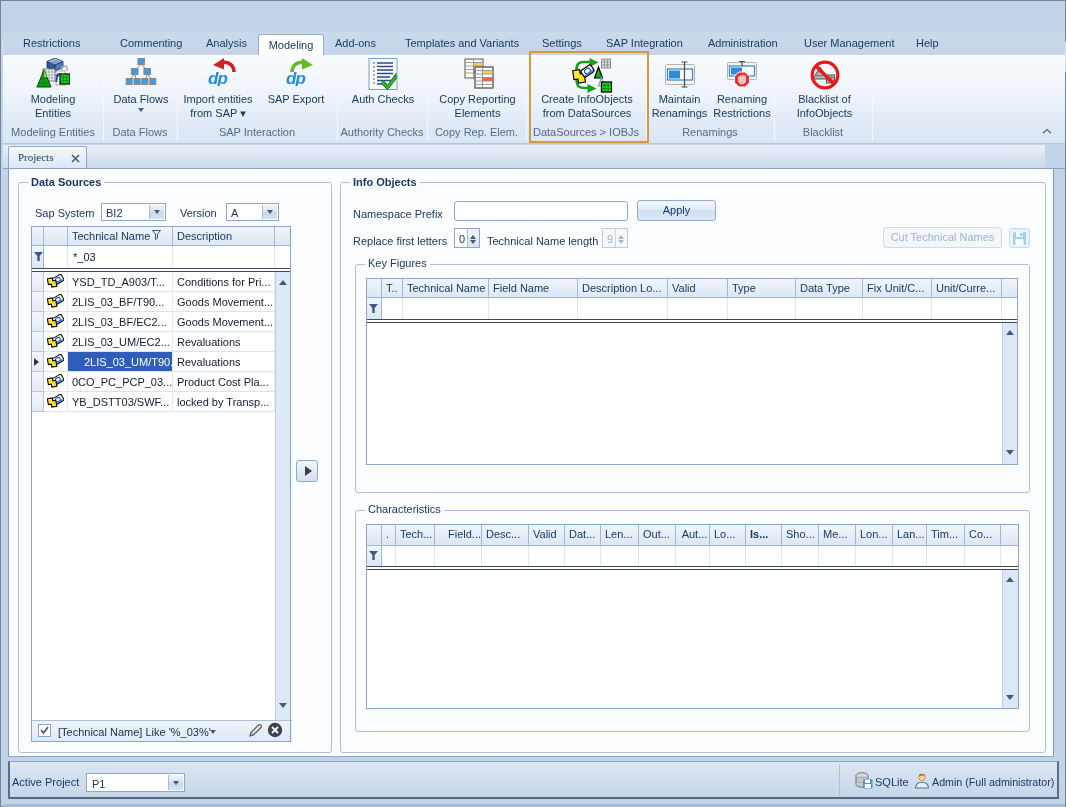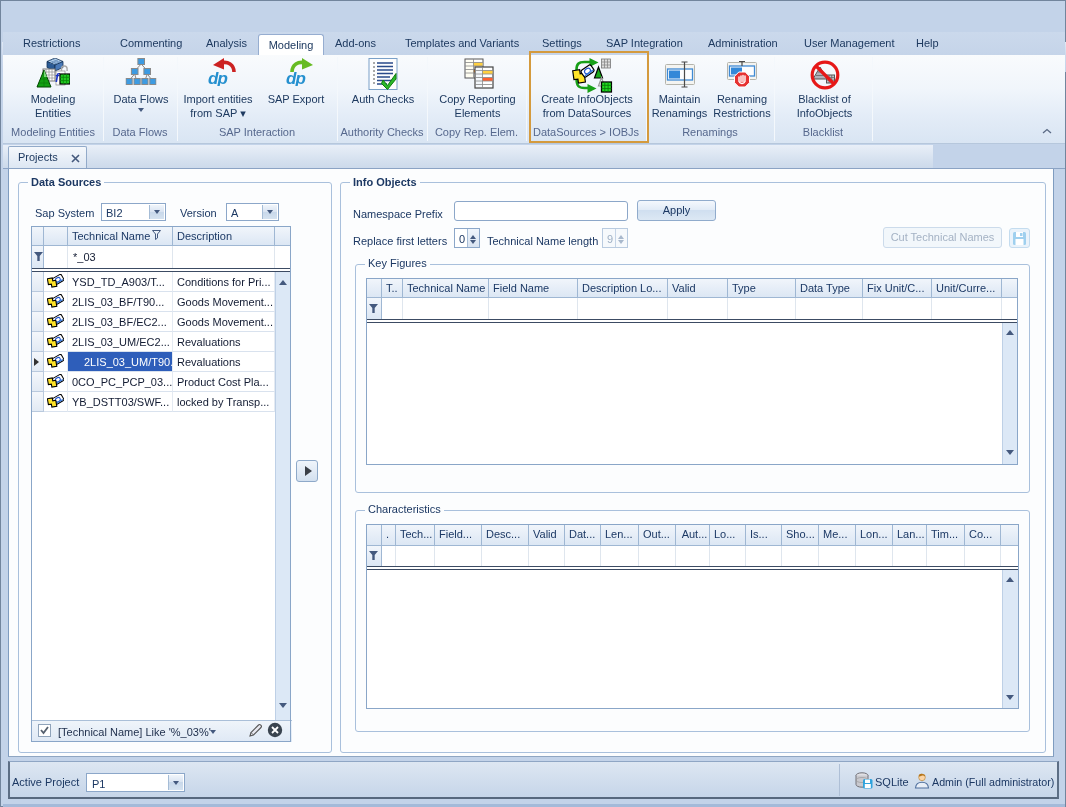--- a/index.html
+++ b/index.html
@@ -16,21 +16,21 @@
 
 #ribbon{position:absolute;left:2px;top:54px;width:1062px;height:89px;background:linear-gradient(180deg,#f9fbfd 0%,#f0f5fb 40%,#e3ecf7 70%,#d9e5f3 100%);border-bottom:1px solid #b6c7dc;}
 .rsep{position:absolute;top:2px;height:84px;width:1px;background:#c4d2e4;border-right:1px solid #f4f8fc;}
 .rlabel{position:absolute;top:70px;height:16px;line-height:15px;font-size:11px;color:#56688d;text-align:center;}
 .rbtn{position:absolute;top:0;text-align:center;font-size:11px;color:#1e3a60;}
 .rbtxt{position:absolute;top:38px;width:100%;text-align:center;line-height:13.5px;}
 .ricon{position:absolute;top:3px;left:50%;transform:translateX(-50%);}
 #orangebox{position:absolute;left:526px;top:-4px;width:120px;height:92px;border:2px solid #d49a3d;}
 #chevron{position:absolute;left:1037px;top:71px;width:14px;height:12px;}
 
-#tabrow{position:absolute;left:2px;top:144px;width:930px;height:24px;background:linear-gradient(180deg,#e9eff8 0%,#d3dfee 70%,#cbd9ea 100%);}
+#tabrow{position:absolute;left:2px;top:144px;width:1042px;height:24px;background:linear-gradient(180deg,#e9eff8 0%,#d3dfee 70%,#cbd9ea 100%);font-family:Liberation Serif, serif;}
 #tabline{position:absolute;left:0px;top:23px;width:1062px;height:1px;background:#8ba3c4;}
 .dtab{position:absolute;top:1px;height:22px;border:1px solid #92aac9;border-bottom:none;border-radius:2px 2px 0 0;font-size:11px;color:#1e3a60;}
 #dtab1{left:5px;width:79px;background:linear-gradient(180deg,#f5f8fc,#dde7f3);}
 #dtab2{left:84px;width:220px;background:#fff;height:23px;}
 .tabx{stroke:#44597c;stroke-width:1.6;}
 
 #page{position:absolute;left:7px;top:168px;width:1046px;height:588px;background:#fcfdfe;border-left:1px solid #7f9cc0;border-right:1px solid #7f9cc0;border-bottom:1px solid #8fa6c2;}
 .gbox{position:absolute;border:1px solid #a9c0dc;border-radius:3px;}
 .glab{position:absolute;background:#fcfdfe;padding:0 3px;line-height:11px;}
 
@@ -506,29 +506,29 @@
 <div class="gbox" style="left:346px;top:341px;width:675px;height:222px"></div>
 <div class="glab" style="left:356px;top:335px">Characteristics</div>
 <div class="abs" style="left:22px;top:57px;width:260px;height:516px;border:1px solid #8aa6c8;pointer-events:none"></div>
 <div class="abs" style="left:357px;top:109px;width:652px;height:187px;border:1px solid #8aa6c8;pointer-events:none"></div>
 
 <div class="abs" style="left:357px;top:355px;width:653px;height:185px;border:1px solid #8aa6c8;background:#fff"></div>
 <div class="abs ghead" style="left:357px;top:355px;width:653px;height:21.5px;border-bottom:1px solid #9fb7d3"></div>
 <div class="abs ghtxt" style="left:357px;top:355px;width:16px;height:21.5px;border-right:1px solid #9fb7d3;"></div>
 <div class="abs ghtxt" style="left:373px;top:355px;width:14px;height:21.5px;border-right:1px solid #9fb7d3;">.</div>
 <div class="abs ghtxt" style="left:387px;top:355px;width:39px;height:21.5px;border-right:1px solid #9fb7d3;">Tech...</div>
-<div class="abs ghtxt" style="left:426px;top:355px;width:47px;height:25px;border-right:1px solid #9fb7d3;">Field...</div>
+<div class="abs ghtxt" style="left:426px;top:355px;width:47px;height:25px;border-right:1px solid #9fb7d3;text-align:right;">Field...</div>
 <div class="abs ghtxt" style="left:473px;top:355px;width:47px;height:21.5px;border-right:1px solid #9fb7d3;">Desc...</div>
 <div class="abs ghtxt" style="left:520px;top:355px;width:36px;height:21.5px;border-right:1px solid #9fb7d3;">Valid</div>
 <div class="abs ghtxt" style="left:556px;top:355px;width:36px;height:21.5px;border-right:1px solid #9fb7d3;">Dat...</div>
 <div class="abs ghtxt" style="left:592px;top:355px;width:38px;height:21.5px;border-right:1px solid #9fb7d3;">Len...</div>
 <div class="abs ghtxt" style="left:630px;top:355px;width:37px;height:21.5px;border-right:1px solid #9fb7d3;">Out...</div>
 <div class="abs ghtxt" style="left:667px;top:355px;width:34px;height:21.5px;border-right:1px solid #9fb7d3;text-align:center;">Aut...</div>
 <div class="abs ghtxt" style="left:701px;top:355px;width:36px;height:21.5px;border-right:1px solid #9fb7d3;">Lo...</div>
-<div class="abs ghtxt" style="left:737px;top:355px;width:36px;height:21.5px;border-right:1px solid #9fb7d3;">Is...</div>
+<div class="abs ghtxt" style="left:737px;top:355px;width:36px;height:21.5px;border-right:1px solid #9fb7d3;font-weight:bold;">Is...</div>
 <div class="abs ghtxt" style="left:773px;top:355px;width:37px;height:21.5px;border-right:1px solid #9fb7d3;">Sho...</div>
 <div class="abs ghtxt" style="left:810px;top:355px;width:37px;height:21.5px;border-right:1px solid #9fb7d3;">Me...</div>
 <div class="abs ghtxt" style="left:847px;top:355px;width:37px;height:21.5px;border-right:1px solid #9fb7d3;">Lon...</div>
 <div class="abs ghtxt" style="left:884px;top:355px;width:34px;height:21.5px;border-right:1px solid #9fb7d3;">Lan...</div>
 <div class="abs ghtxt" style="left:918px;top:355px;width:38px;height:21.5px;border-right:1px solid #9fb7d3;">Tim...</div>
 <div class="abs ghtxt" style="left:956px;top:355px;width:36px;height:21.5px;border-right:1px solid #9fb7d3;">Co...</div>
 <div class="abs ghtxt" style="left:992px;top:355px;width:18px;height:21.5px;"></div>
 <div class="abs ghead" style="left:357px;top:376.5px;width:16px;height:20.5px;border-right:1px solid #9fb7d3">
         <div style="position:absolute;left:2px;top:4.0px"><svg width="11" height="11" viewBox="0 0 11 11">
             <path d="M1 1 L10 1 L6.7 5 L6.7 10 L4.3 10 L4.3 5 Z" fill="#44597e"></path>

